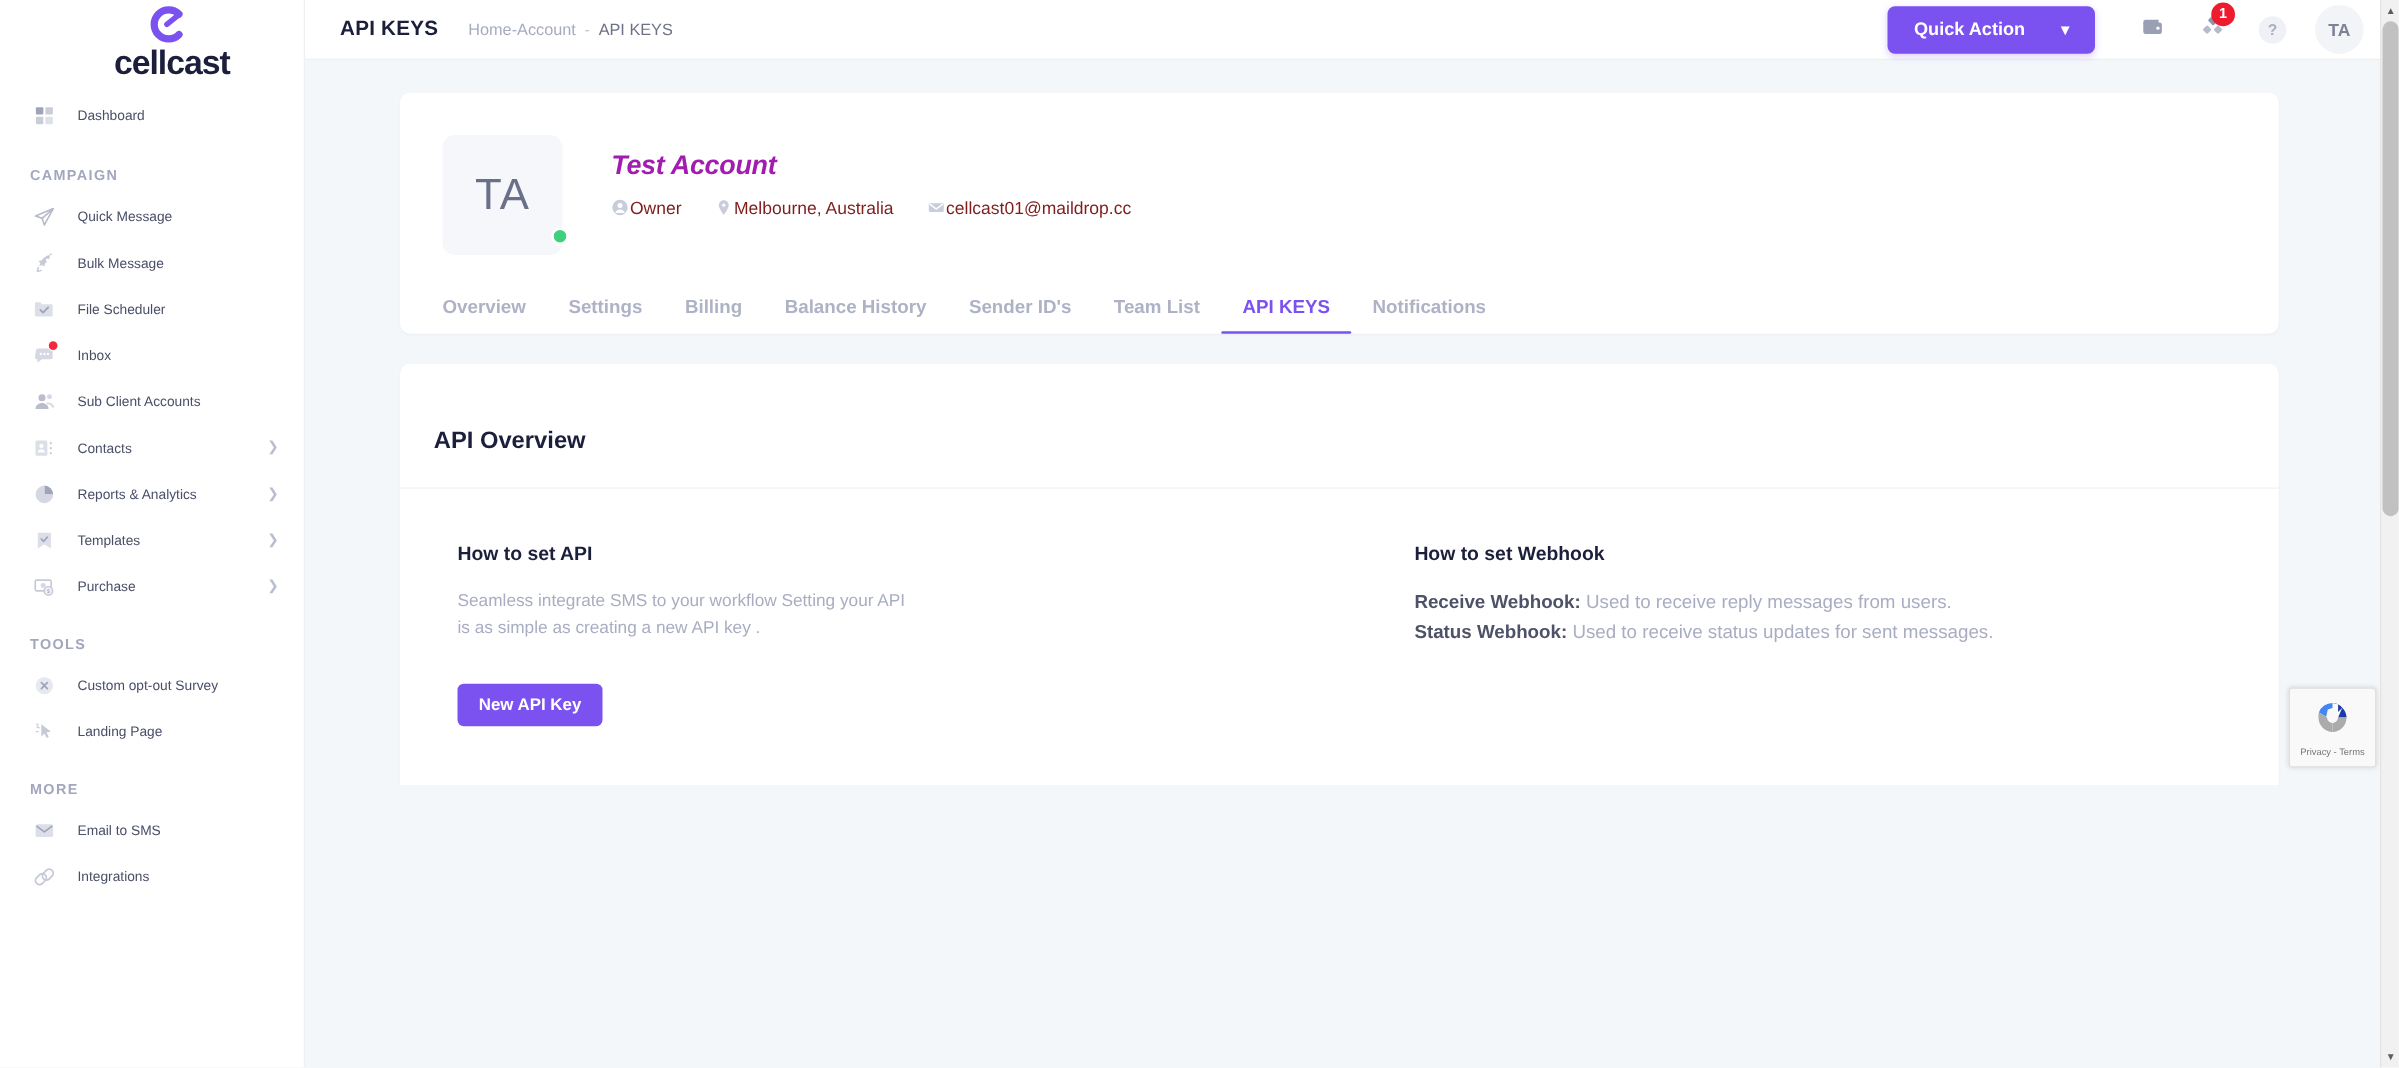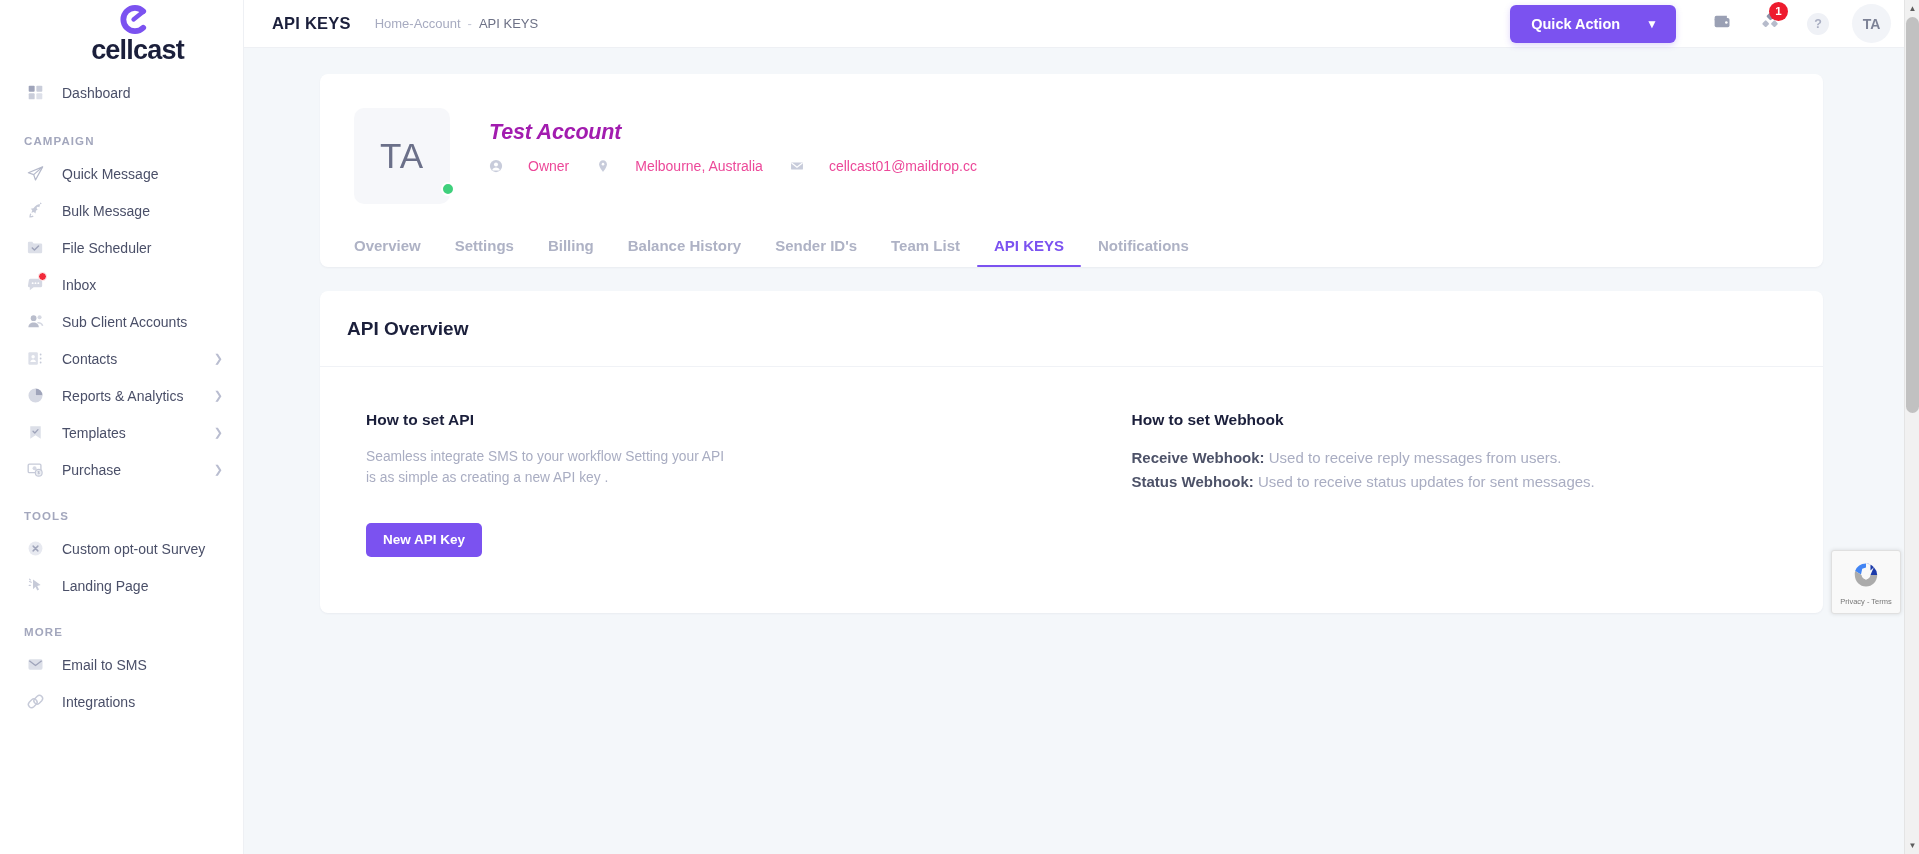--- a/index.html
+++ b/index.html
@@ -40,21 +40,21 @@
   .nav-item {
     display: flex; align-items: center; height: 37px;
     padding: 0 20px 0 24px; cursor: pointer; position: relative;
   }
   .nav-icon {
     width: 22px; height: 22px; flex: 0 0 22px;
     display: flex; align-items: center; justify-content: center;
     position: relative; color: #b5b9ca;
   }
   .nav-label {
-    margin-left: 16px; font-size: 14px; color: #4a4f68;
+    margin-left: 16px; font-size: 11px; color: #4a4f68;
     white-space: nowrap;
   }
   .nav-chevron {
     margin-left: auto; color: #b9bdd0; font-size: 11px; line-height: 1;
   }
   .dot-badge {
     position: absolute; top: -2px; right: -1px;
     width: 9px; height: 9px; border-radius: 50%;
     background: #f2293a; border: 1.5px solid #fff;
   }
@@ -138,22 +138,22 @@
     background: #3fd07c; border: 2.5px solid #fff;
   }
   .account-info { margin-left: 39px; padding-top: 12px; }
   .account-name {
     font-size: 21.5px; font-weight: 700; color: #a21caf; letter-spacing: -0.2px; font-style: italic;
   }
   .account-meta {
     display: flex; align-items: center; gap: 27px; margin-top: 13px;
   }
   .meta-item {
-    display: flex; gap: 25px;
-    font-size: 14px; color: #ec4899;
+    display: flex; gap: 1px;
+    font-size: 14px; color: #7f1d1d;
   }
   .meta-icon { display: flex; align-items: center; color: #c3c7d8; }
 
   .tabs {
     display: flex; align-items: flex-end; gap: 0; margin-top: 33px;
   }
   .tab {
     padding: 0 17px 13px; font-size: 15px; font-weight: 600;
     color: #aeb2c5; cursor: pointer; position: relative;
     white-space: nowrap;
@@ -163,21 +163,21 @@
   .tab.active::after {
     content: ""; position: absolute; left: 0; right: 0; bottom: 0;
     height: 2.5px; background: #7b52f0; border-radius: 2px;
   }
 
   
   .overview-card { margin-bottom: 24px; }
   .card-head {
     padding: 27px 27px 26px; border-bottom: 1px solid #f0f2f6;
   }
-  .card-title { font-size: 19px; font-weight: 700; color: #1b1f3b; }
+  .card-title { font-size: 19px; font-weight: 700; color: #1b1f3b; margin-top: 24px; }
   .card-body { padding: 44px 46px 56px; display: flex; }
   .col { flex: 1; }
   .col.left { padding-right: 120px; }
   .col-title {
     font-size: 15.5px; font-weight: 700; color: #1b1f3b; margin-bottom: 17px;
   }
   .col-text {
     font-size: 13.8px; line-height: 1.55; color: #a9adc2; max-width: 360px;
   }
   .col.right .col-text { max-width: 490px; }

